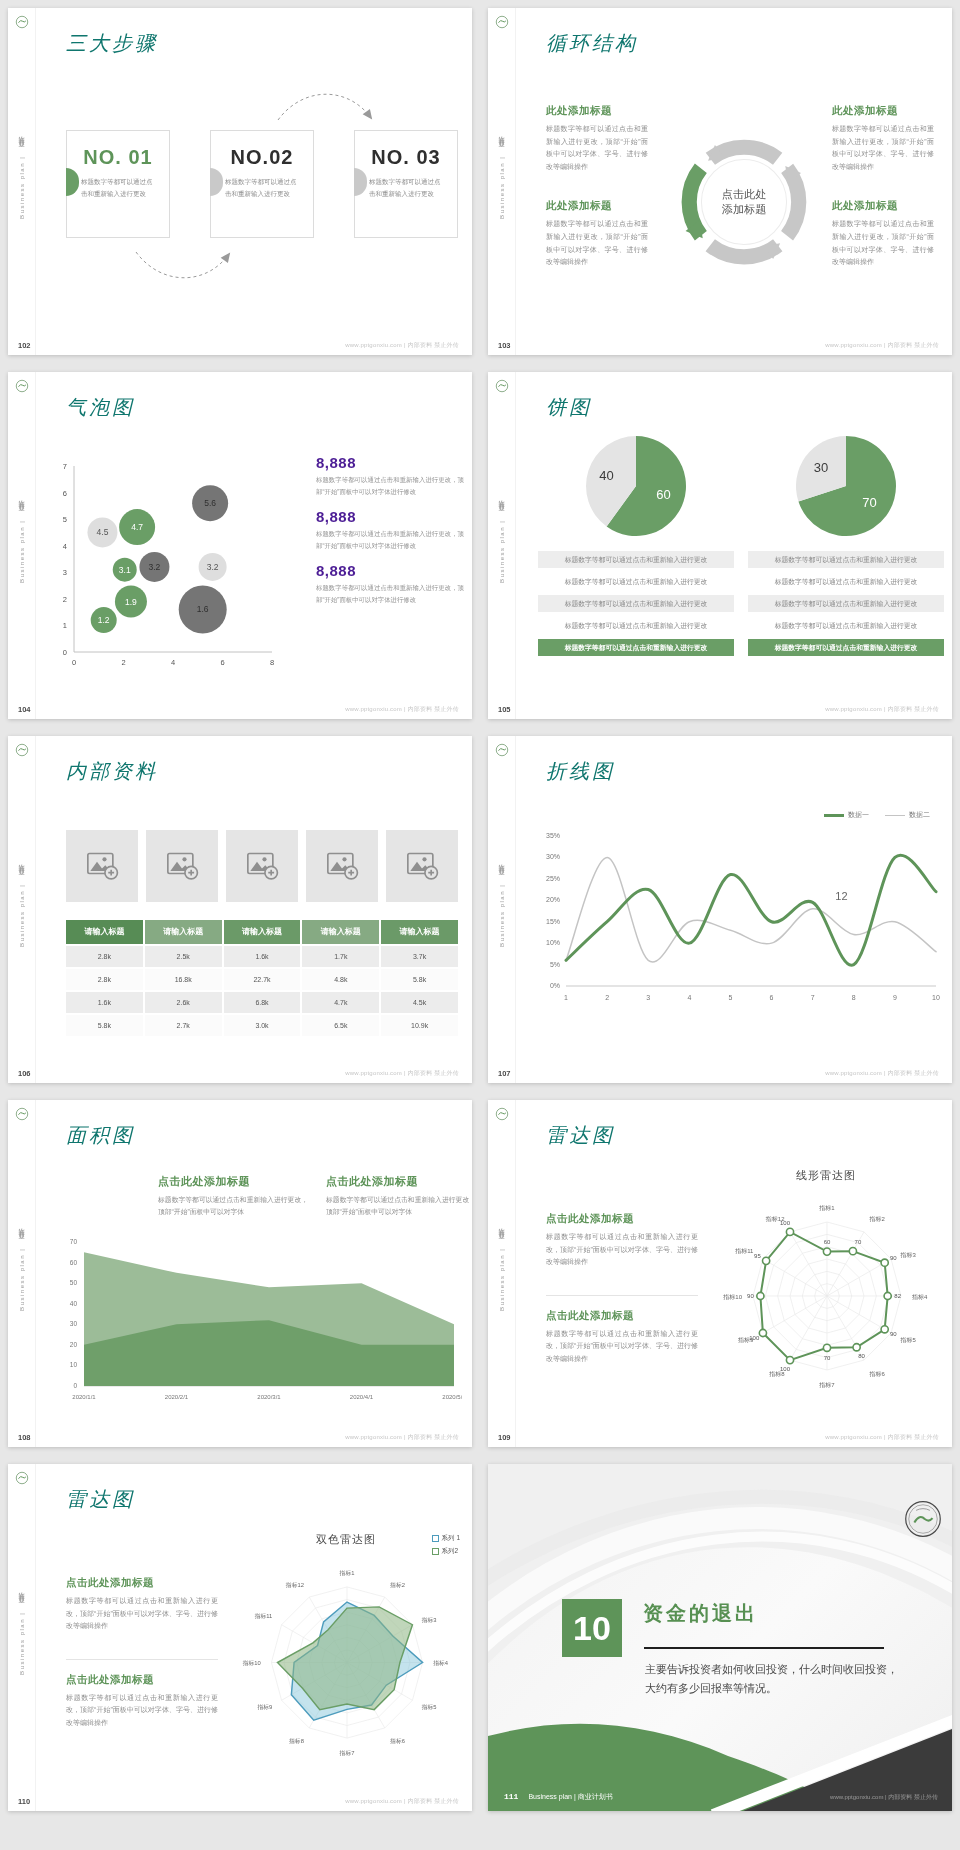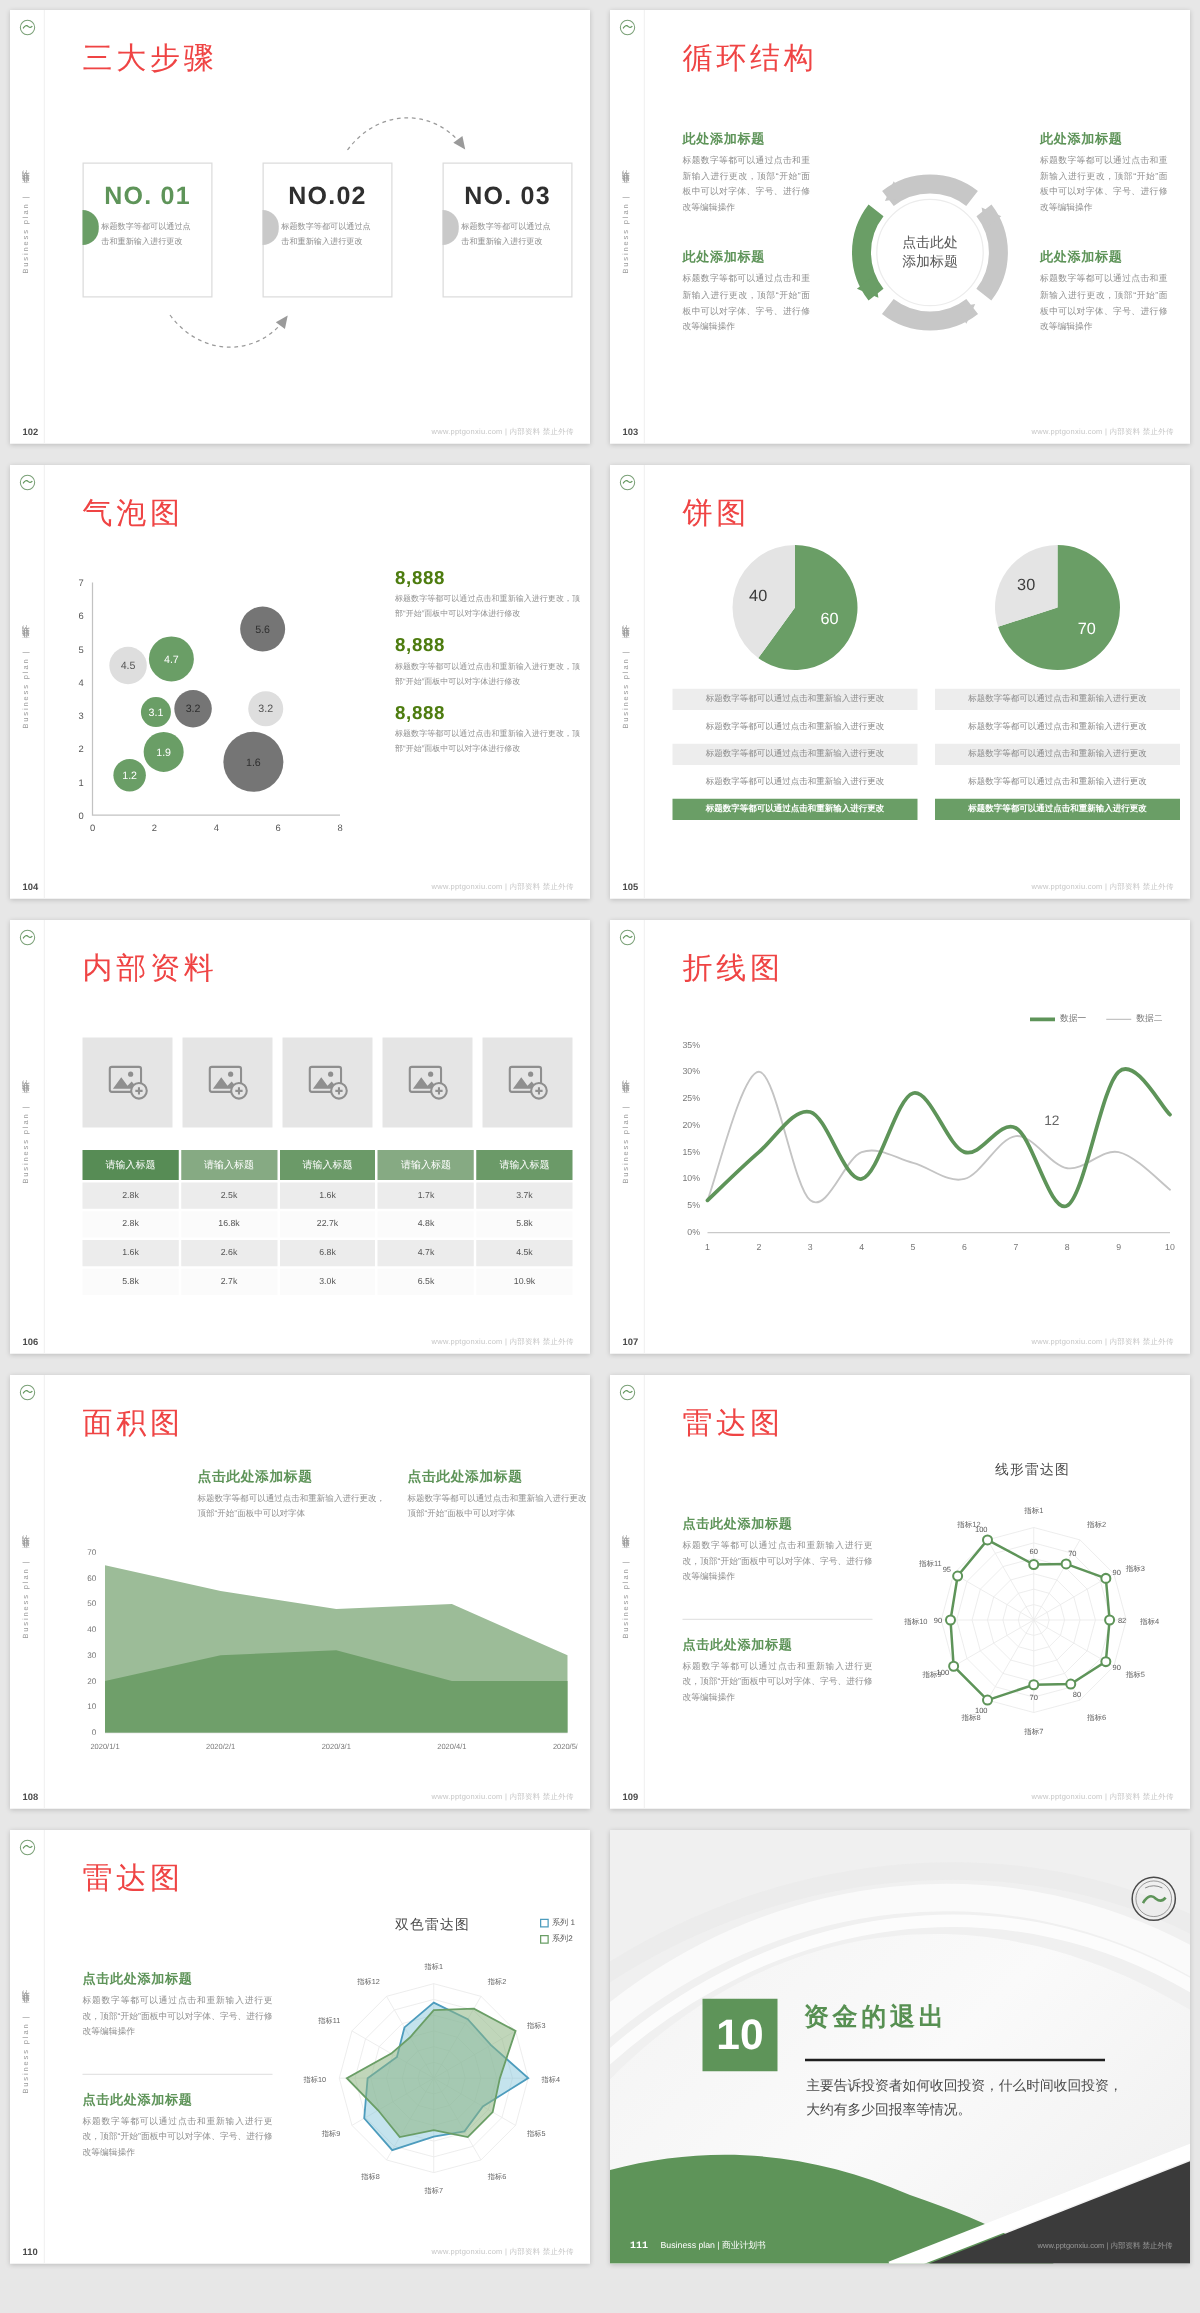--- a/index.html
+++ b/index.html
@@ -3,21 +3,21 @@
 <meta charset="utf-8">
 <style>
   html,body{margin:0;padding:0;background:#e7e7e7;}
   body{width:960px;font-family:"Liberation Sans","DejaVu Sans",sans-serif;}
   .grid{width:960px;display:grid;grid-template-columns:464px 464px;gap:17px 16px;padding:8px;box-sizing:border-box;}
   .slide{width:464px;height:347px;background:#fff;position:relative;box-shadow:0 1px 4px rgba(0,0,0,.18);display:flex;overflow:hidden;}
   .strip{width:27px;border-right:1px solid #f2f2f2;position:relative;flex:none;}
   .mini-logo{position:absolute;top:7px;left:50%;transform:translateX(-50%);width:14px;height:14px;}
   .vtext{position:absolute;top:50%;left:50%;transform:translate(-50%,-50%) rotate(180deg);writing-mode:vertical-rl;font-size:6px;color:#9a9a9a;letter-spacing:1.5px;white-space:nowrap;}
   .content{flex:1;position:relative;}
-  .slide-title{position:absolute;top:22px;left:30px;font-size:24px;letter-spacing:3px;color:#ef4444;font-weight:500;}
+  .slide-title{position:absolute;top:22px;left:30px;font-size:20px;letter-spacing:3px;color:#0f766e;font-weight:500;font-style:italic;}
   .foot{position:absolute;left:10px;right:13px;bottom:5px;display:flex;justify-content:space-between;align-items:flex-end;pointer-events:none;z-index:4;}
   .pg{font-size:7.5px;font-weight:700;color:#4a4a4a;}
   .url{font-size:6px;color:#c6c6c6;letter-spacing:.2px;}
   
   .steps{position:absolute;top:122px;left:30px;width:392px;height:110px;}
   .steps-inner{display:flex;gap:40px;position:relative;z-index:2;}
   .steps-arrows{position:absolute;top:-70px;left:0;width:392px;height:250px;z-index:1;}
   .step-card{width:104px;height:108px;border:1px solid #dcdcdc;position:relative;background:#fff;box-sizing:border-box;}
   .half{position:absolute;left:-1px;top:37px;width:13px;height:28px;border-radius:0 14px 14px 0;background:#c9c9c9;}
   .half.g{background:#6a9e66;}
@@ -28,37 +28,37 @@
   .cycle-left{position:absolute;top:96px;left:30px;width:102px;}
   .cycle-right{position:absolute;top:96px;right:18px;width:102px;}
   .blk{margin-bottom:26px;}
   .blk-t{font-size:10.5px;font-weight:700;color:#5e9459;margin-bottom:5px;letter-spacing:.5px;}
   .blk-b{font-size:7px;color:#8f8f8f;line-height:1.8;text-align:justify;}
   .cycle-svg{position:absolute;top:118px;left:152px;width:152px;height:152px;}
   
   .bubble-svg{position:absolute;left:14px;top:84px;width:230px;height:220px;}
   .stats{position:absolute;left:280px;top:82px;width:148px;}
   .stat{margin-bottom:11px;}
-  .stat-v{font-size:15px;font-weight:700;color:#4d7c0f;margin-bottom:3px;letter-spacing:.5px;}
+  .stat-v{font-size:15px;font-weight:700;color:#4c1d95;margin-bottom:3px;letter-spacing:.5px;}
   .stat-b{font-size:6.4px;color:#8f8f8f;line-height:1.8;text-align:justify;}
   
   .pie-half{position:absolute;top:62px;width:196px;}
   .pie-half.p1{left:22px;}
   .pie-half.p2{left:232px;}
   .pie-svg{width:104px;height:104px;margin:0 auto;display:block;}
   .pie-rows{margin-top:13px;}
   .prow{height:17px;line-height:17px;text-align:center;font-size:6.8px;color:#8a8a8a;margin-bottom:5px;background:#ededed;}
   .prow.white{background:transparent;}
   .prow.green{background:#6a9e66;color:#fff;font-weight:700;}
   
   .boxes{position:absolute;top:94px;left:30px;width:392px;display:flex;gap:8px;}
   .imgbox{width:72px;height:72px;background:#e5e5e5;display:flex;align-items:center;justify-content:center;}
   .imgbox svg{width:34px;height:30px;}
   .dtable{position:absolute;top:184px;left:30px;width:392px;display:grid;grid-template-columns:repeat(5,1fr);gap:2px;}
-  .th{height:24px;line-height:24px;text-align:center;color:#fff;font-size:8px;font-weight:400;}
+  .th{height:24px;line-height:24px;text-align:center;color:#fff;font-size:8px;font-weight:700;}
   .td{height:21px;line-height:21px;text-align:center;font-size:7px;color:#555;}
   
   .legend-107{position:absolute;top:74px;right:22px;display:flex;gap:16px;align-items:center;}
   .leg-item{display:flex;align-items:center;gap:4px;font-size:7px;color:#777;}
   .leg-line{width:20px;height:3px;background:#5e9459;}
   .leg-line.thin{height:1px;background:#c4c4c4;}
   .line-svg{position:absolute;left:22px;top:92px;width:404px;height:182px;}
   
   .area-blocks{position:absolute;top:74px;left:122px;display:flex;gap:18px;}
   .ab{width:150px;}

